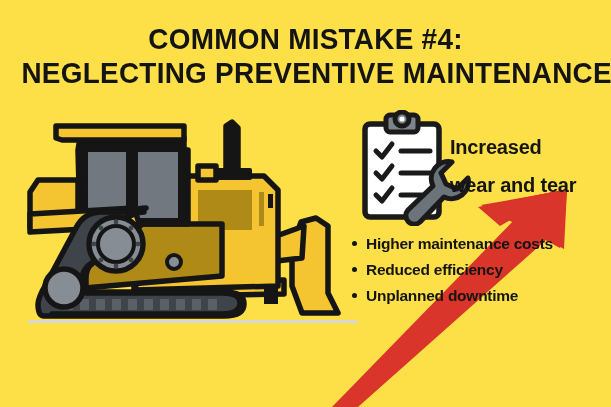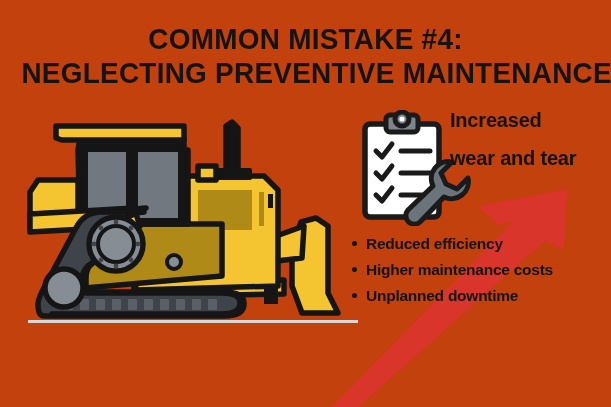--- a/index.html
+++ b/index.html
@@ -5,21 +5,21 @@
 <style>
   html, body {
     margin: 0;
     padding: 0;
     background: #ffffff;
   }
   #infographic {
     position: relative;
     width: 611px;
     height: 407px;
-    background: #c2410c;
+    background: #fde047;
     overflow: hidden;
     font-family: "Liberation Sans", sans-serif;
     -webkit-font-smoothing: antialiased;
   }
 
   
   .title-block {
     position: absolute;
     top: 22px;
     left: 0;
@@ -68,21 +68,21 @@
     top: 110px;
     width: 112px;
     height: 116px;
     z-index: 25;
   }
 
   
   .wear-text {
     position: absolute;
     left: 450px;
-    top: 108px;
+    top: 135px;
     width: 160px;
     z-index: 30;
     font-weight: bold;
     font-size: 20px;
     line-height: 25px;
     color: #141414;
     letter-spacing: -0.2px;
   }
   .wear-text .l2 { display: block; margin-top: 13px; }
 
@@ -263,25 +263,25 @@
   </svg>
 
   <div class="wear-text">
     <span>Increased</span>
     <span class="l2">wear and tear</span>
   </div>
 
   <ul class="bullets">
     <li>
       <span class="dot"></span>
-      <span>Reduced efficiency</span>
+      <span>Higher maintenance costs</span>
     </li>
     <li>
       <span class="dot"></span>
-      <span>Higher maintenance costs</span>
+      <span>Reduced efficiency</span>
     </li>
     <li>
       <span class="dot"></span>
       <span>Unplanned downtime</span>
     </li>
   </ul>
 
 </div>
 
 </body></html>

